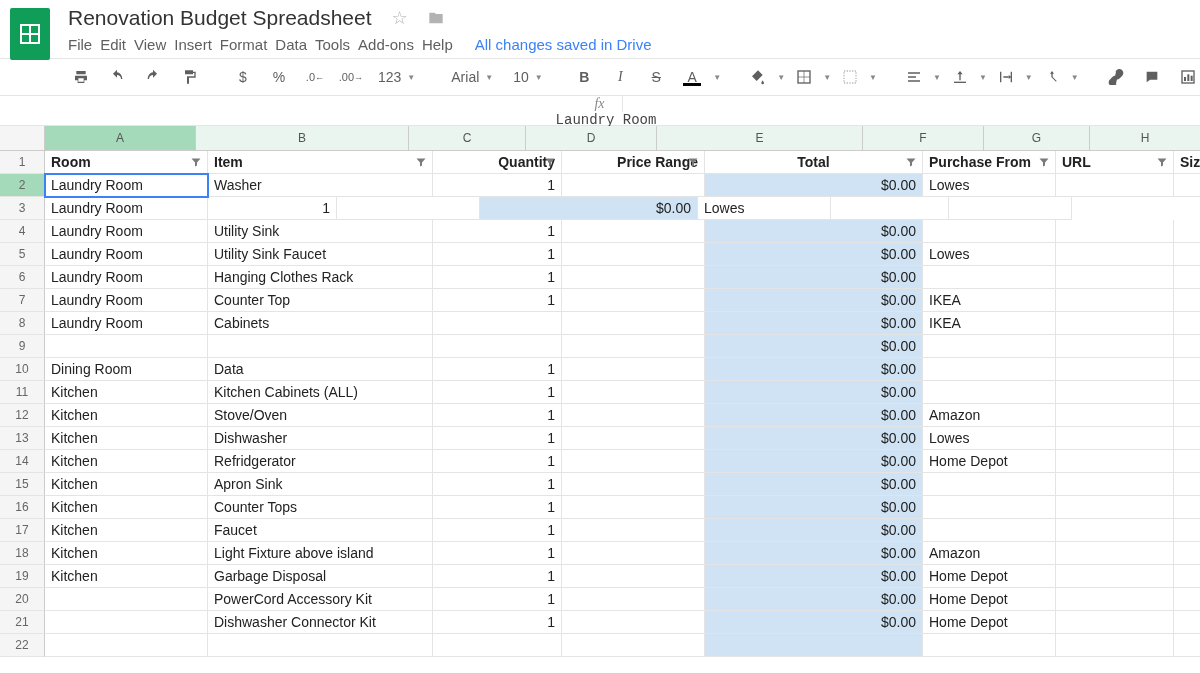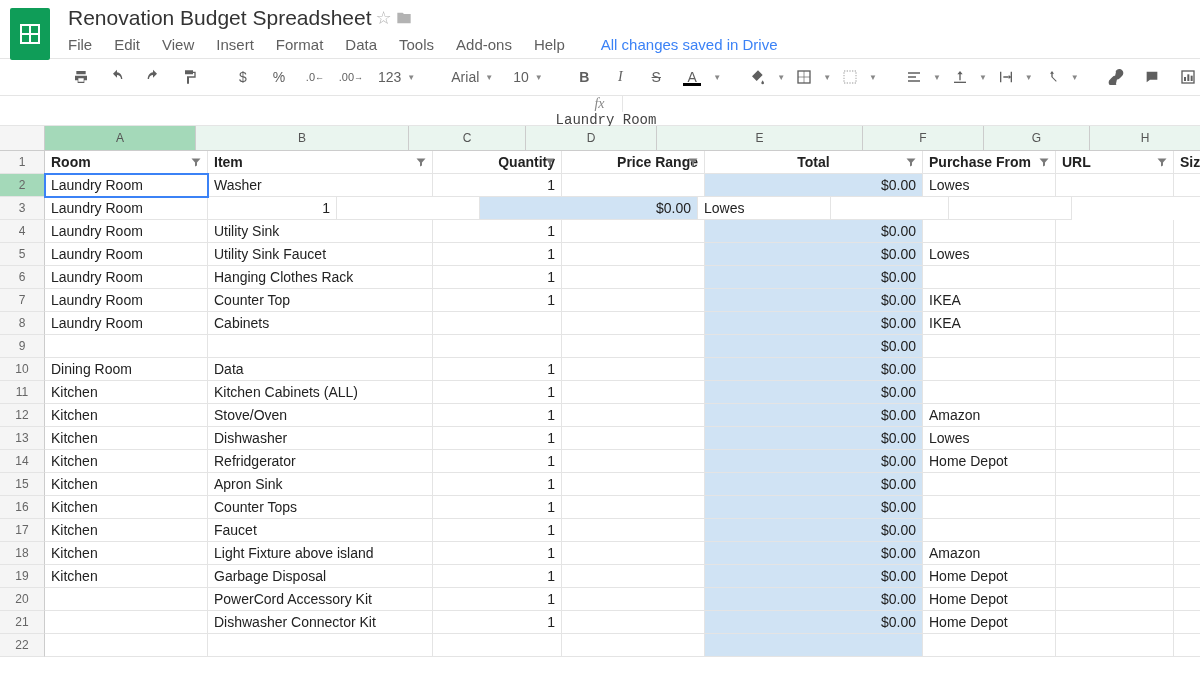--- a/index.html
+++ b/index.html
@@ -27,29 +27,29 @@
   .logo svg { width: 24px; height: 24px; }
   .title-block {
     margin-left: 18px;
     margin-top: 6px;
   }
   .doc-title {
     font-size: 21px;
     color: #333;
     display: flex;
     align-items: center;
-    gap: 4px;
+    gap: 20px;
   }
   .doc-title .star, .doc-title .folder {
     color: #b3b3b3;
     font-size: 18px;
   }
   .menu-row {
     display: flex;
-    gap: 22px;
+    gap: 8px;
     font-size: 15px;
     color: #5f5f5f;
     margin-top: 6px;
     align-items: center;
   }
   .saved-msg { color: #3b82f6; margin-left: 14px; }
 
   .toolbar {
     height: 36px;
     border-top: 1px solid #e5e5e5;

